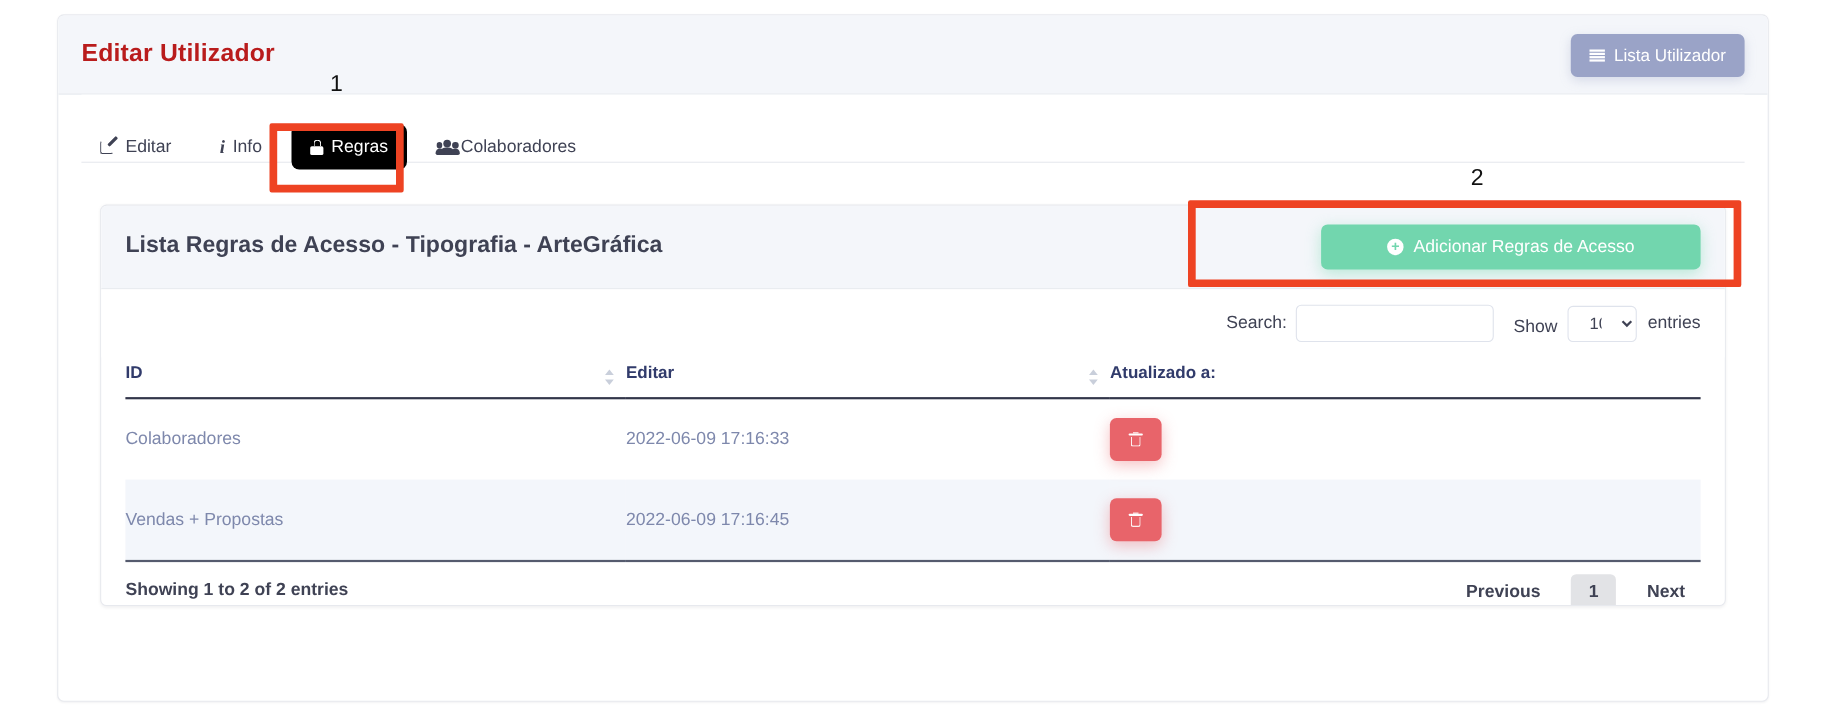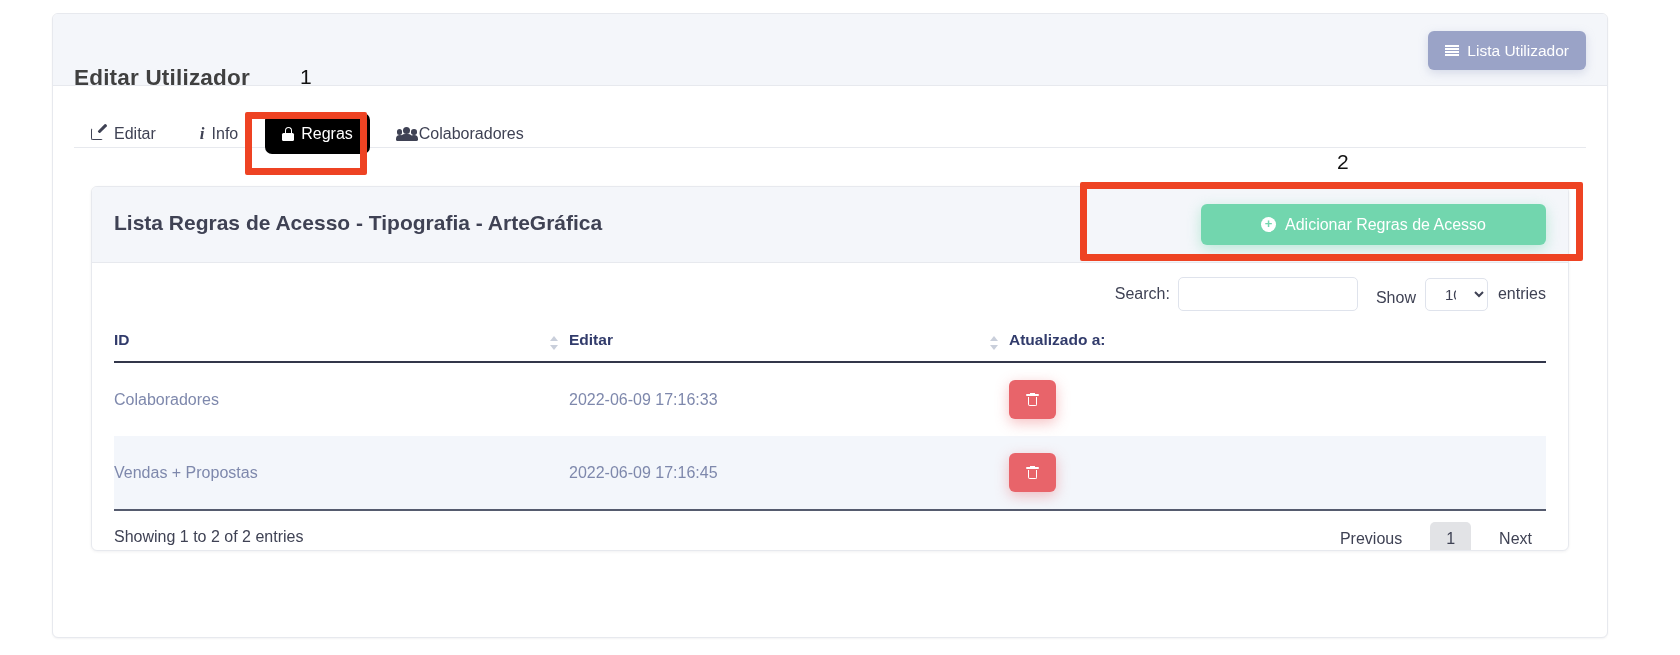--- a/index.html
+++ b/index.html
@@ -34,23 +34,22 @@
     position: relative;
     height: 72px;
     background: #f4f6fa;
     border-bottom: 1px solid #e7e9ee;
   }
   .page-title {
     position: absolute;
     left: 21px; top: 21px;
     font-size: 22.5px;
     font-weight: 700;
-    color: #404040;
+    color: #b91c1c;
     letter-spacing: .2px;
-    margin-top: 30px;
   }
   .btn-lista {
     position: absolute;
     right: 21px; top: 17px;
     height: 39px;
     padding: 0 17px;
     display: flex; align-items: center; gap: 8px;
     background: #9aa3c7;
     color: #ffffff;
     font-size: 15.5px;
@@ -253,20 +252,21 @@
   .ico-trash .can {
     position:absolute; top:4px; left:1.6px; width:9.8px; height:9.6px;
     border:1.6px solid #fff; border-top:none; border-radius: 0 0 2px 2px;
   }
 
   
   .tbl-foot {
     position: relative;
     height: 60px;
     padding: 0 22px;
+    font-weight: bold;
   }
   .showing {
     position: absolute; left: 22px; top: 17px;
     font-size: 16px; color: #3f4254;
   }
   .pager {
     position: absolute; right: 22px; top: 11px;
     display: flex; align-items: center; gap: 8px;
   }
   .pg {

